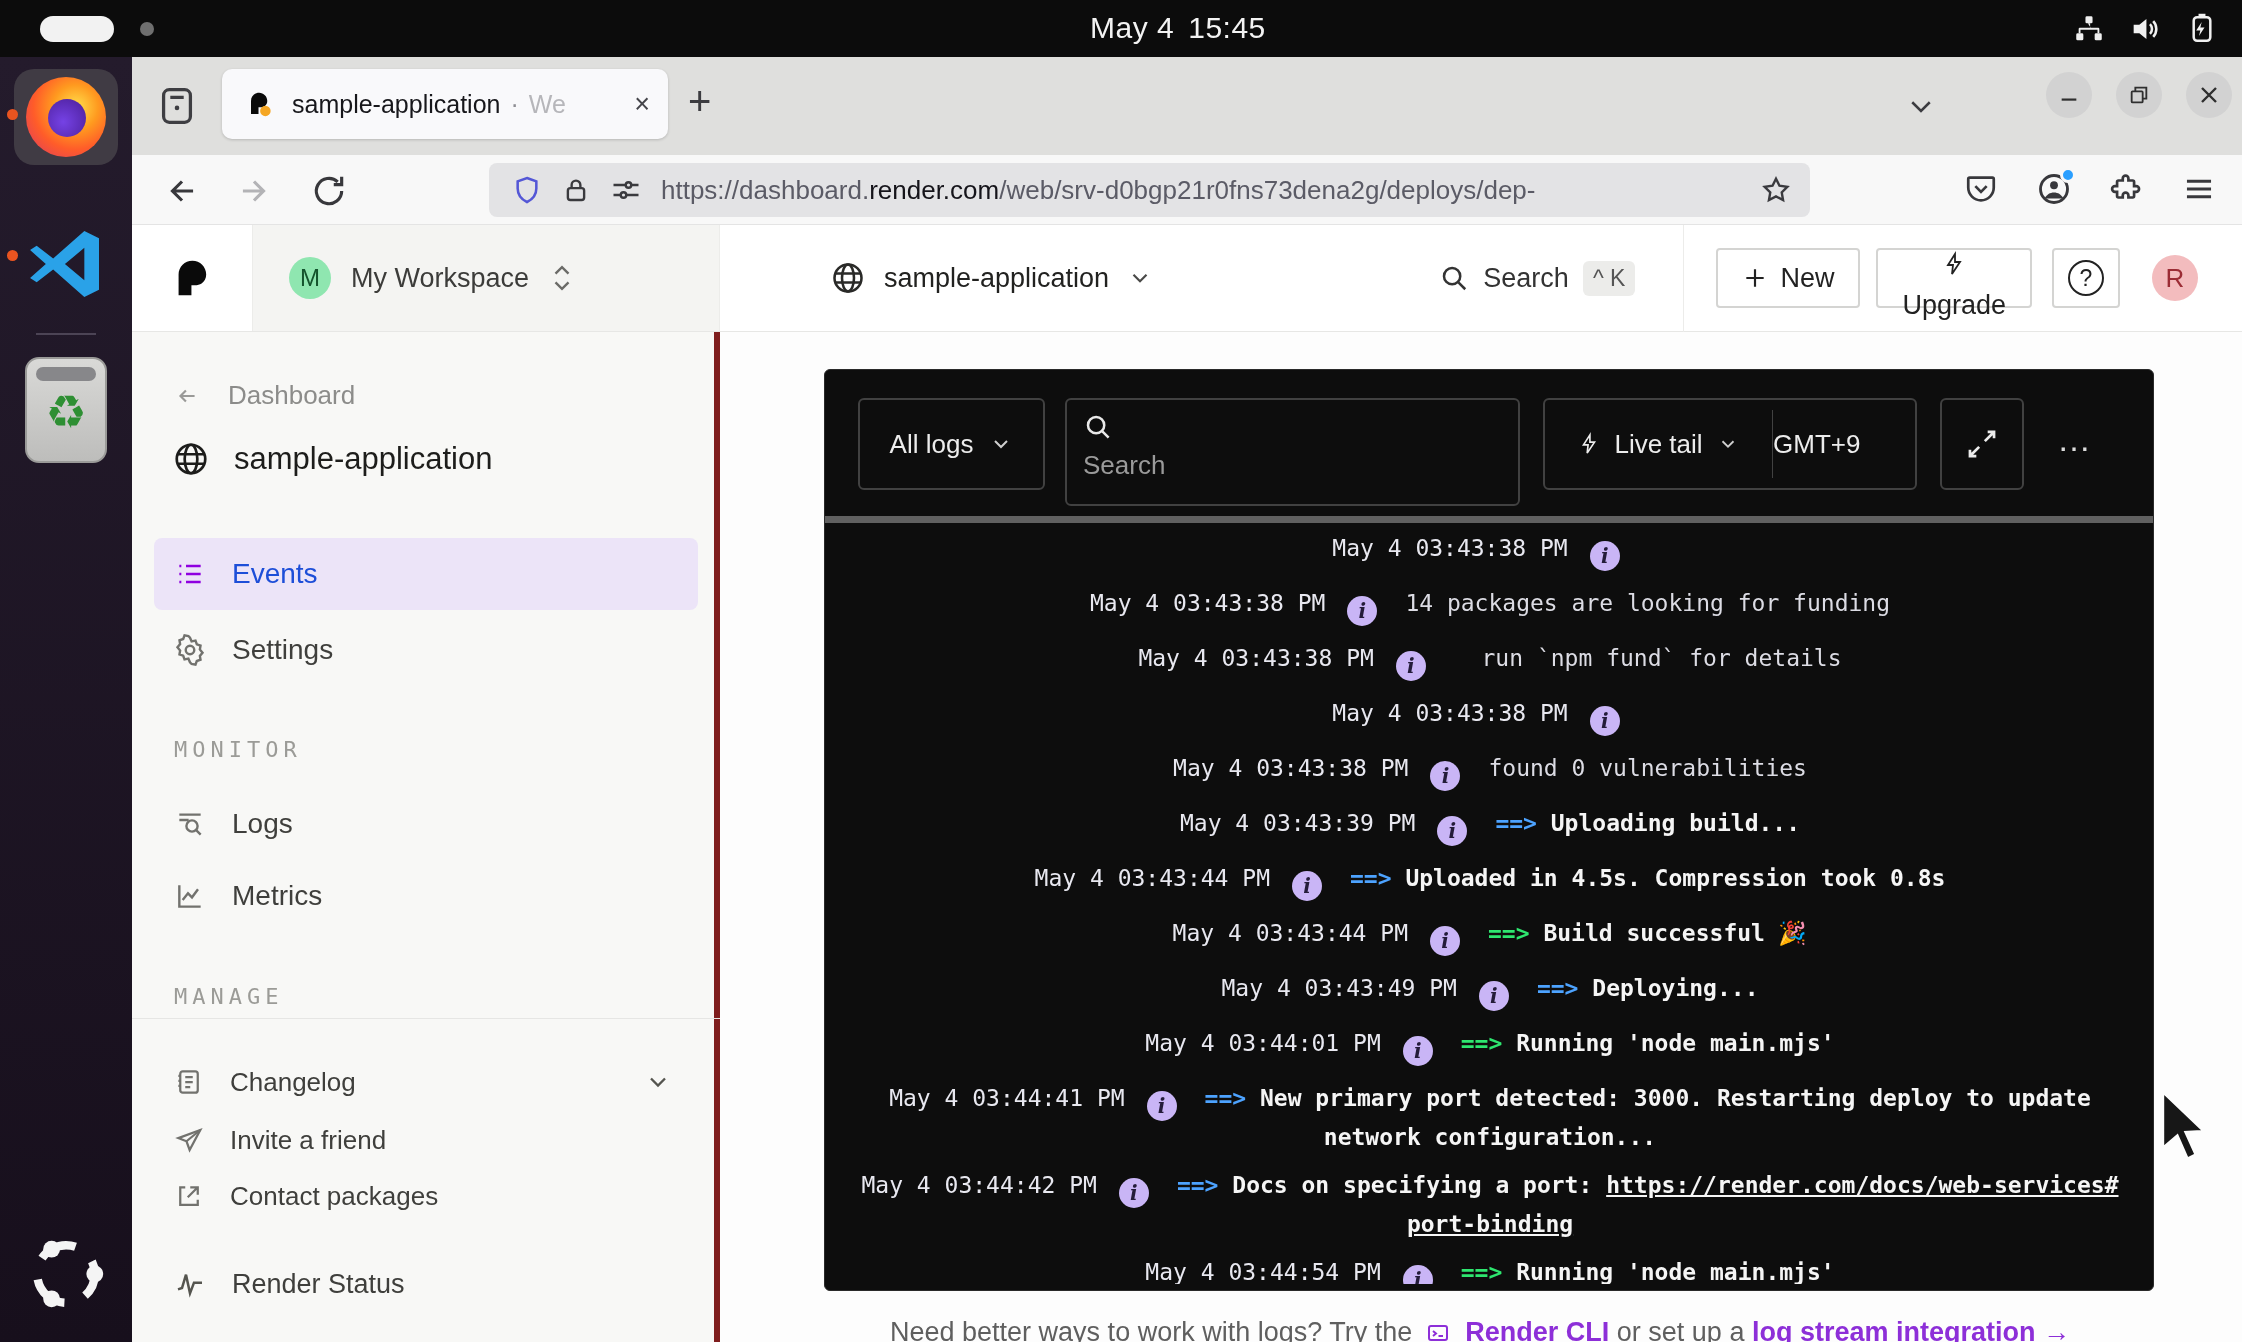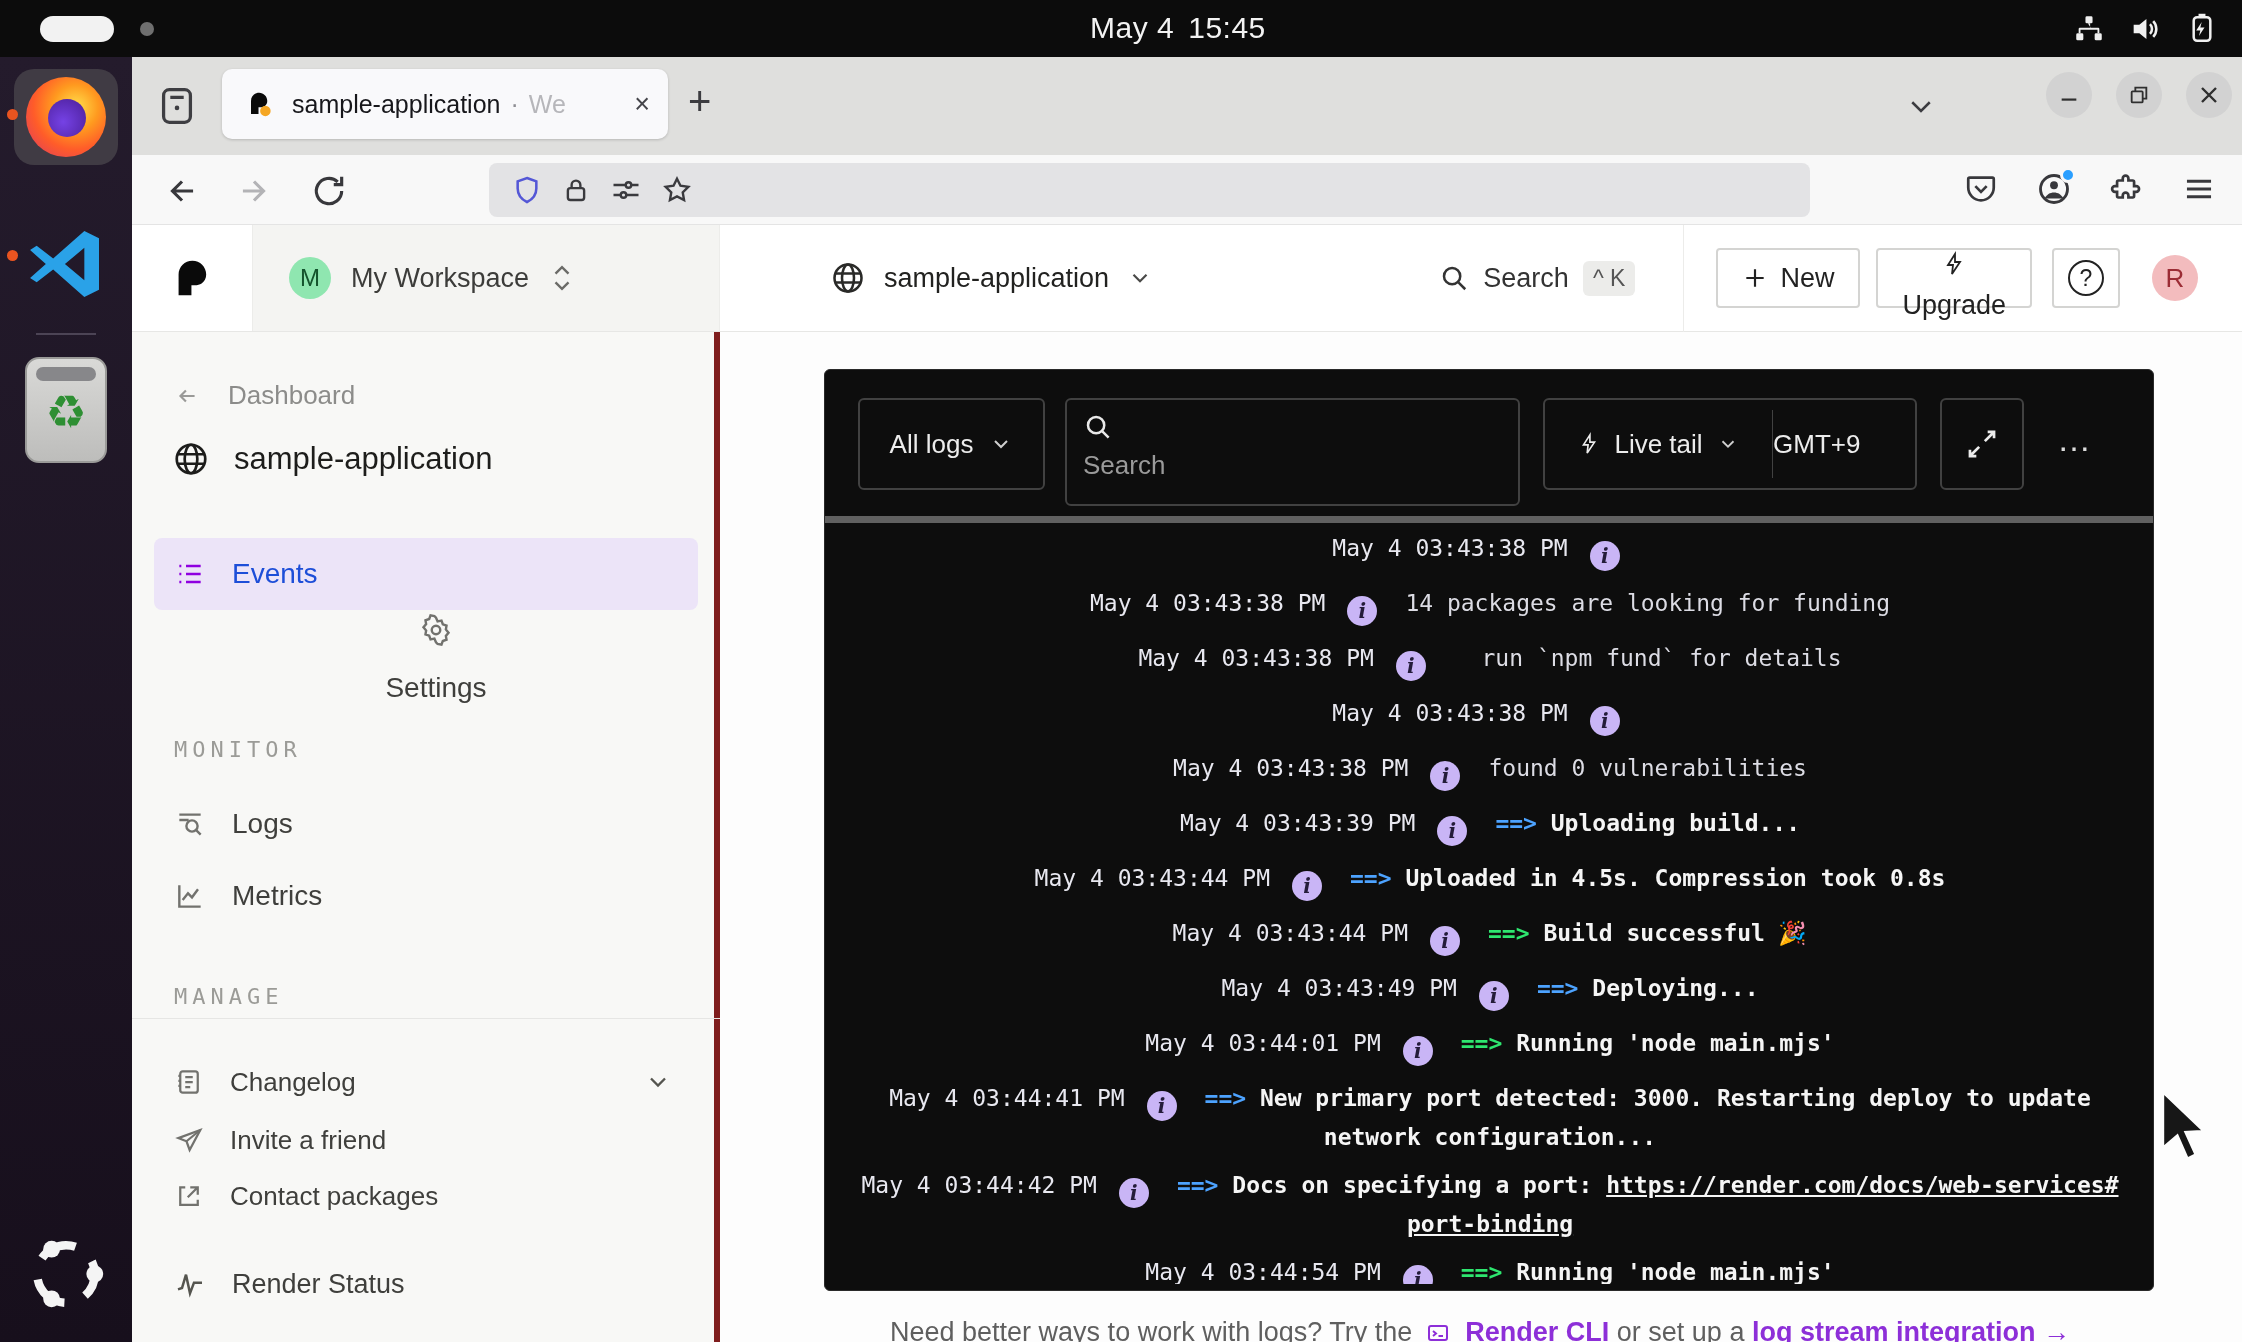--- a/index.html
+++ b/index.html
@@ -270,20 +270,21 @@
               <path d="M8.5 10.5V8a3.5 3.5 0 0 1 7 0v2.5"></path>
             </svg>
         </span>
         <span class="sep-ic">
           <svg width="34" height="30" viewBox="0 0 26 24" fill="none" stroke="#3a3a3e" stroke-width="1.9">
               <path d="M3 8h10M17 8h6M3 16h6M13 16h10"></path>
               <circle cx="15" cy="8" r="2.2"></circle>
               <circle cx="11" cy="16" r="2.2"></circle>
             </svg>
         </span>
+        <span class="urltext"><span>https://dashboard.</span><span class="domain">render.com</span><span>/web/srv-d0bgp21r0fns73dena2g/deploys/dep-</span></span>
         <span class="sep-ic" style="margin:0;">
           <svg width="32" height="32" viewBox="0 0 24 24" fill="none" stroke="#3a3a3e" stroke-width="1.8">
               <path d="M12 3.5l2.6 5.3 5.9.9-4.2 4.1 1 5.8-5.3-2.8-5.3 2.8 1-5.8L3.5 9.7l5.9-.9z"></path>
             </svg>
         </span>
       </div>
       <div class="urlicons">
         <span class="ico">
           <svg width="34" height="34" viewBox="0 0 24 24" fill="none" stroke="#38383c" stroke-width="1.9">
               <path d="M4 4h16a1 1 0 0 1 1 1v6a9 9 0 0 1-18 0V5a1 1 0 0 1 1-1z"></path>
@@ -402,21 +403,21 @@
           </div>
 
           <div class="sb-item active" style="top:206px;">
             <span class="ico">
               <svg width="32" height="32" viewBox="0 0 24 24" stroke="#8f00e0" stroke-width="2" fill="none">
                   <path d="M9 6h11M9 12h11M9 18h11M4 6h1.5M4 12h1.5M4 18h1.5"></path>
                 </svg>
             </span>
             <span>Events</span>
           </div>
-          <div class="sb-item" style="top:282px;flex-direction:column;">
+          <div class="sb-item" style="top:282px;">
             <span class="ico">
               <svg width="32" height="32" viewBox="0 0 24 24" fill="none" stroke="#72726e" stroke-width="1.8">
                   <circle cx="12" cy="12" r="3.2"></circle>
                   <path d="M12 2.8l1.2 2.7 2.9-.5 1 2.7 2.8 1-.5 2.9 2 2.4-2 2.4.5 2.9-2.8 1-1 2.7-2.9-.5L12 21.2l-1.2-2.7-2.9.5-1-2.7-2.8-1 .5-2.9-2-2.4 2-2.4-.5-2.9 2.8-1 1-2.7 2.9.5z"></path>
                 </svg>
             </span>
             <span>Settings</span>
           </div>
 
           <div class="sb-label" style="top:405px;">MONITOR</div>

